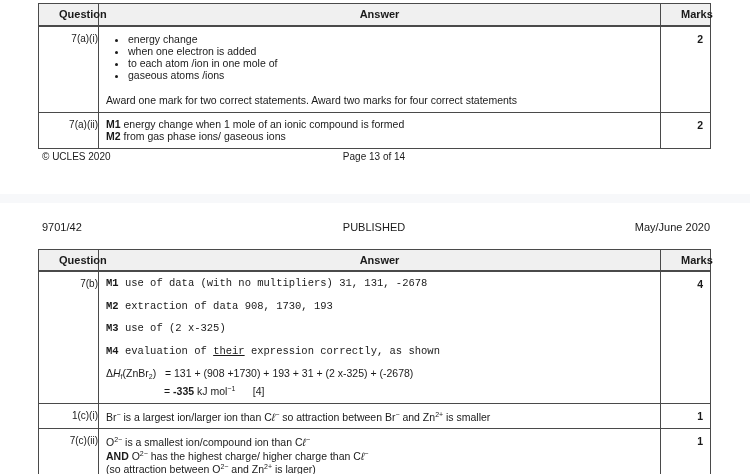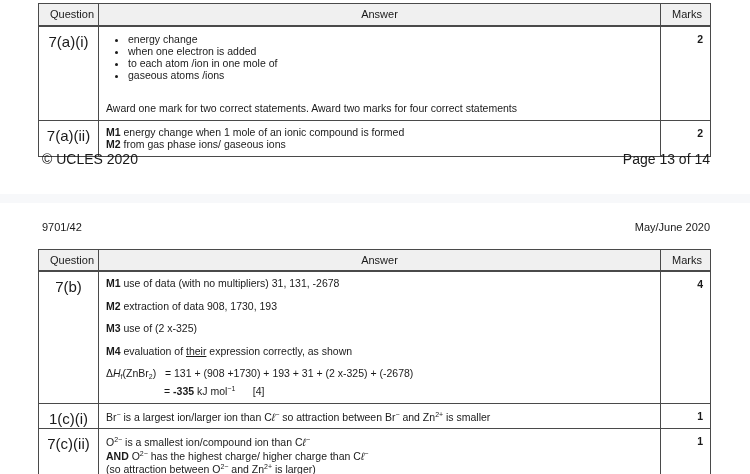--- a/index.html
+++ b/index.html
@@ -22,47 +22,47 @@
   table.ms col.c-q { width: 60px; }
   table.ms col.c-a { width: 562px; }
   table.ms col.c-m { width: 50px; }
   table.ms th, table.ms td {
     border: 1px solid #4a4a4a;
     vertical-align: top;
   }
   table.ms th {
     background: #f0f0f0;
     font-size: 11px;
-    font-weight: normal;
+    font-weight: bold;
     text-align: center;
-    padding: 4px 11px;
+    padding: 4px 20px;
     border-bottom-width: 2px;
   }
-  td.q-cell { text-align: center; padding-top: 6px; font-size: 15px; }
+  td.q-cell { text-align: right; padding-top: 6px; font-size: 10px; }
   td.a-cell { padding: 5px 8px 6px 7px; line-height: 12.5px; }
   td.m-cell { text-align: right; padding: 6px 7px 0 0; font-weight: bold; font-size: 10.5px; }
 
   ul.bullets { margin: 1px 0 0 0; padding-left: 22px; }
   ul.bullets li { line-height: 12.3px; }
-  .note { margin-top: 20px; }
+  .note { margin-top: 12px; }
   .mline { line-height: 12px; }
-  .gap { margin-bottom: 10.5px; }
+  .gap { margin-bottom: 10.5px; font-family: Liberation Mono, monospace; }
   .pre { white-space: pre-wrap; }
   .f-line2 { padding-left: 58px; }
 
   .b { font-weight: bold; }
   .i { font-style: italic; }
   .u { text-decoration: underline; }
   .sup { font-size: 7px; vertical-align: 3.5px; letter-spacing: 0; }
   .sub { font-size: 7px; vertical-align: -2px; }
 
   
-  .meta-row { left: 38px; width: 672px; font-size: 14px; color: #1a1a1a; }
+  .meta-row { left: 38px; width: 672px; font-size: 10px; color: #1a1a1a; }
   .meta-left { position: absolute; left: 4px; top: 0; }
-  .meta-center { width: 100%; text-align: right; }
+  .meta-center { width: 100%; text-align: center; }
   .meta-right { position: absolute; right: 0; top: 0; }
   .hdr14 { line-height: 12.5px; font-size: 11px; }
 
   .page-separator {
     left: 0; top: 194px; width: 750px; height: 9px;
     background: #f7f8fa;
   }
 </style>
 </head>
 <body>
@@ -108,20 +108,21 @@
 <div class="abs meta-row" style="top:151px;">
   <span class="meta-left">© UCLES 2020</span>
   <div class="meta-center">Page 13 of 14</div>
 </div>
 
 <div class="abs page-separator"></div>
 
 <div class="abs meta-row hdr14" style="top:221px;">
   <span class="meta-left">9701/42</span>
   <div class="meta-center">
+    <div>PUBLISHED</div>
   </div>
   <span class="meta-right">May/June 2020</span>
 </div>
 
 <div class="abs" style="left:38px; top:249px;">
   <table class="ms">
     <colgroup>
         <col class="c-q">
         <col class="c-a">
         <col class="c-m">

